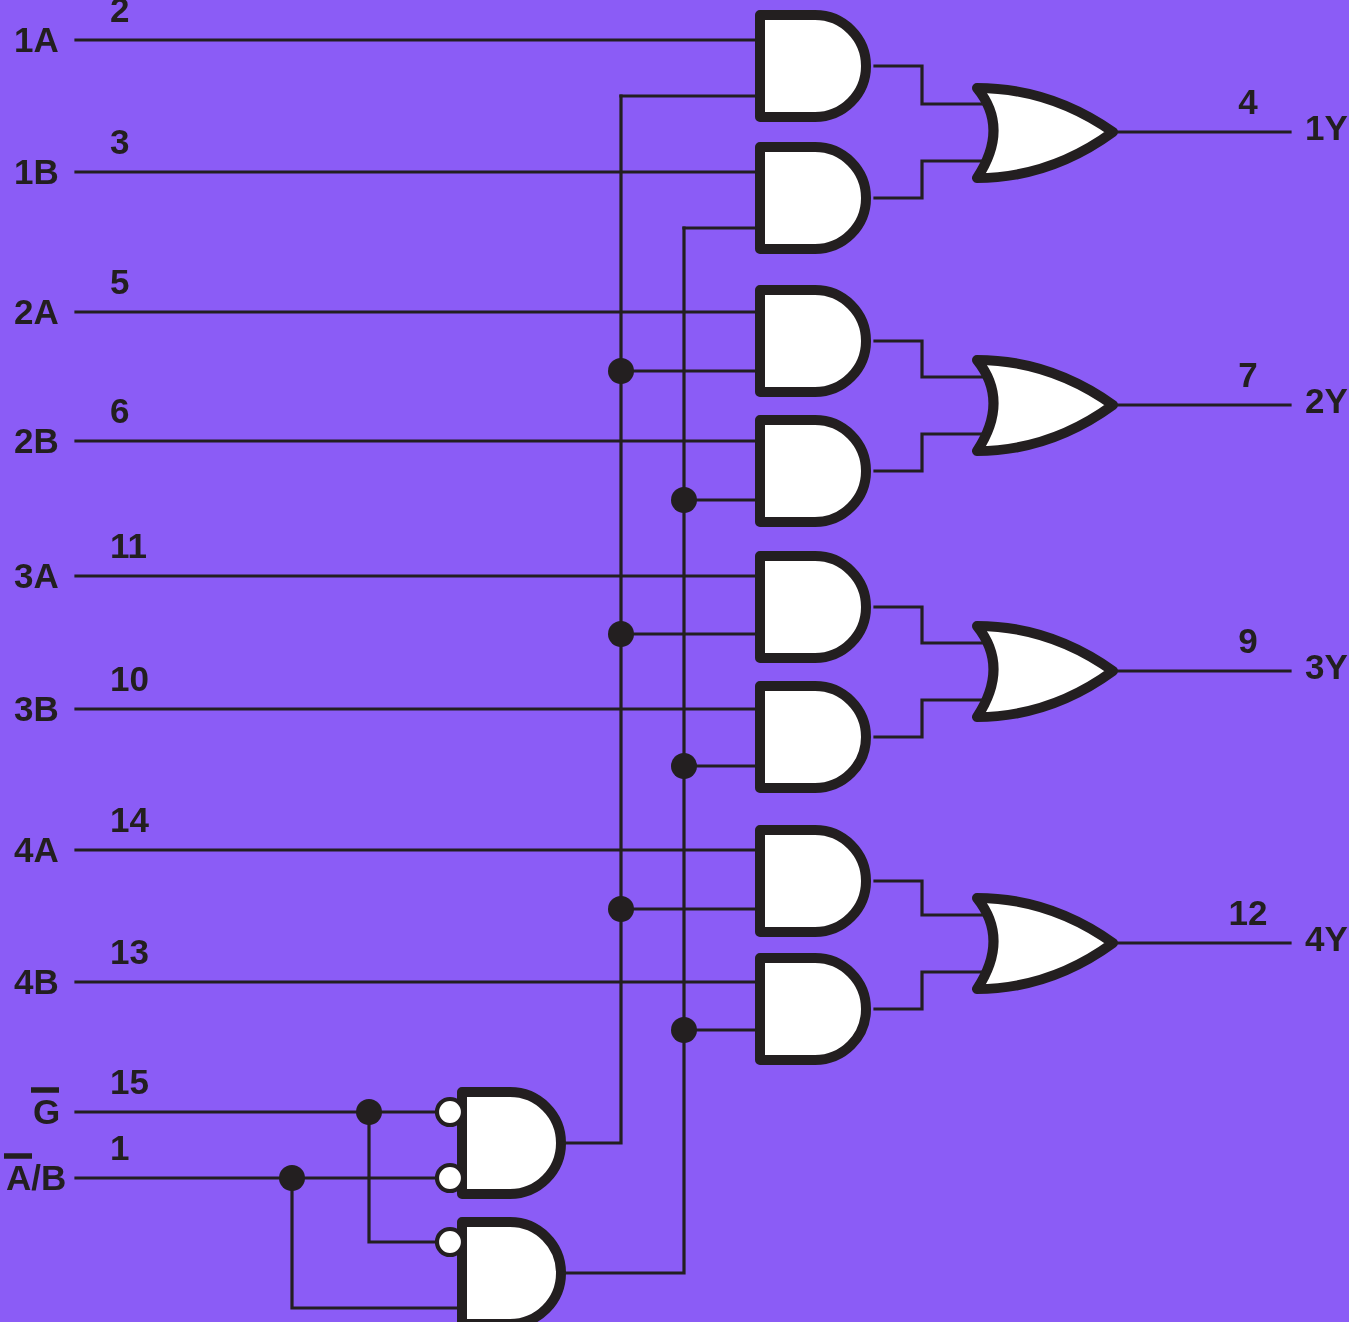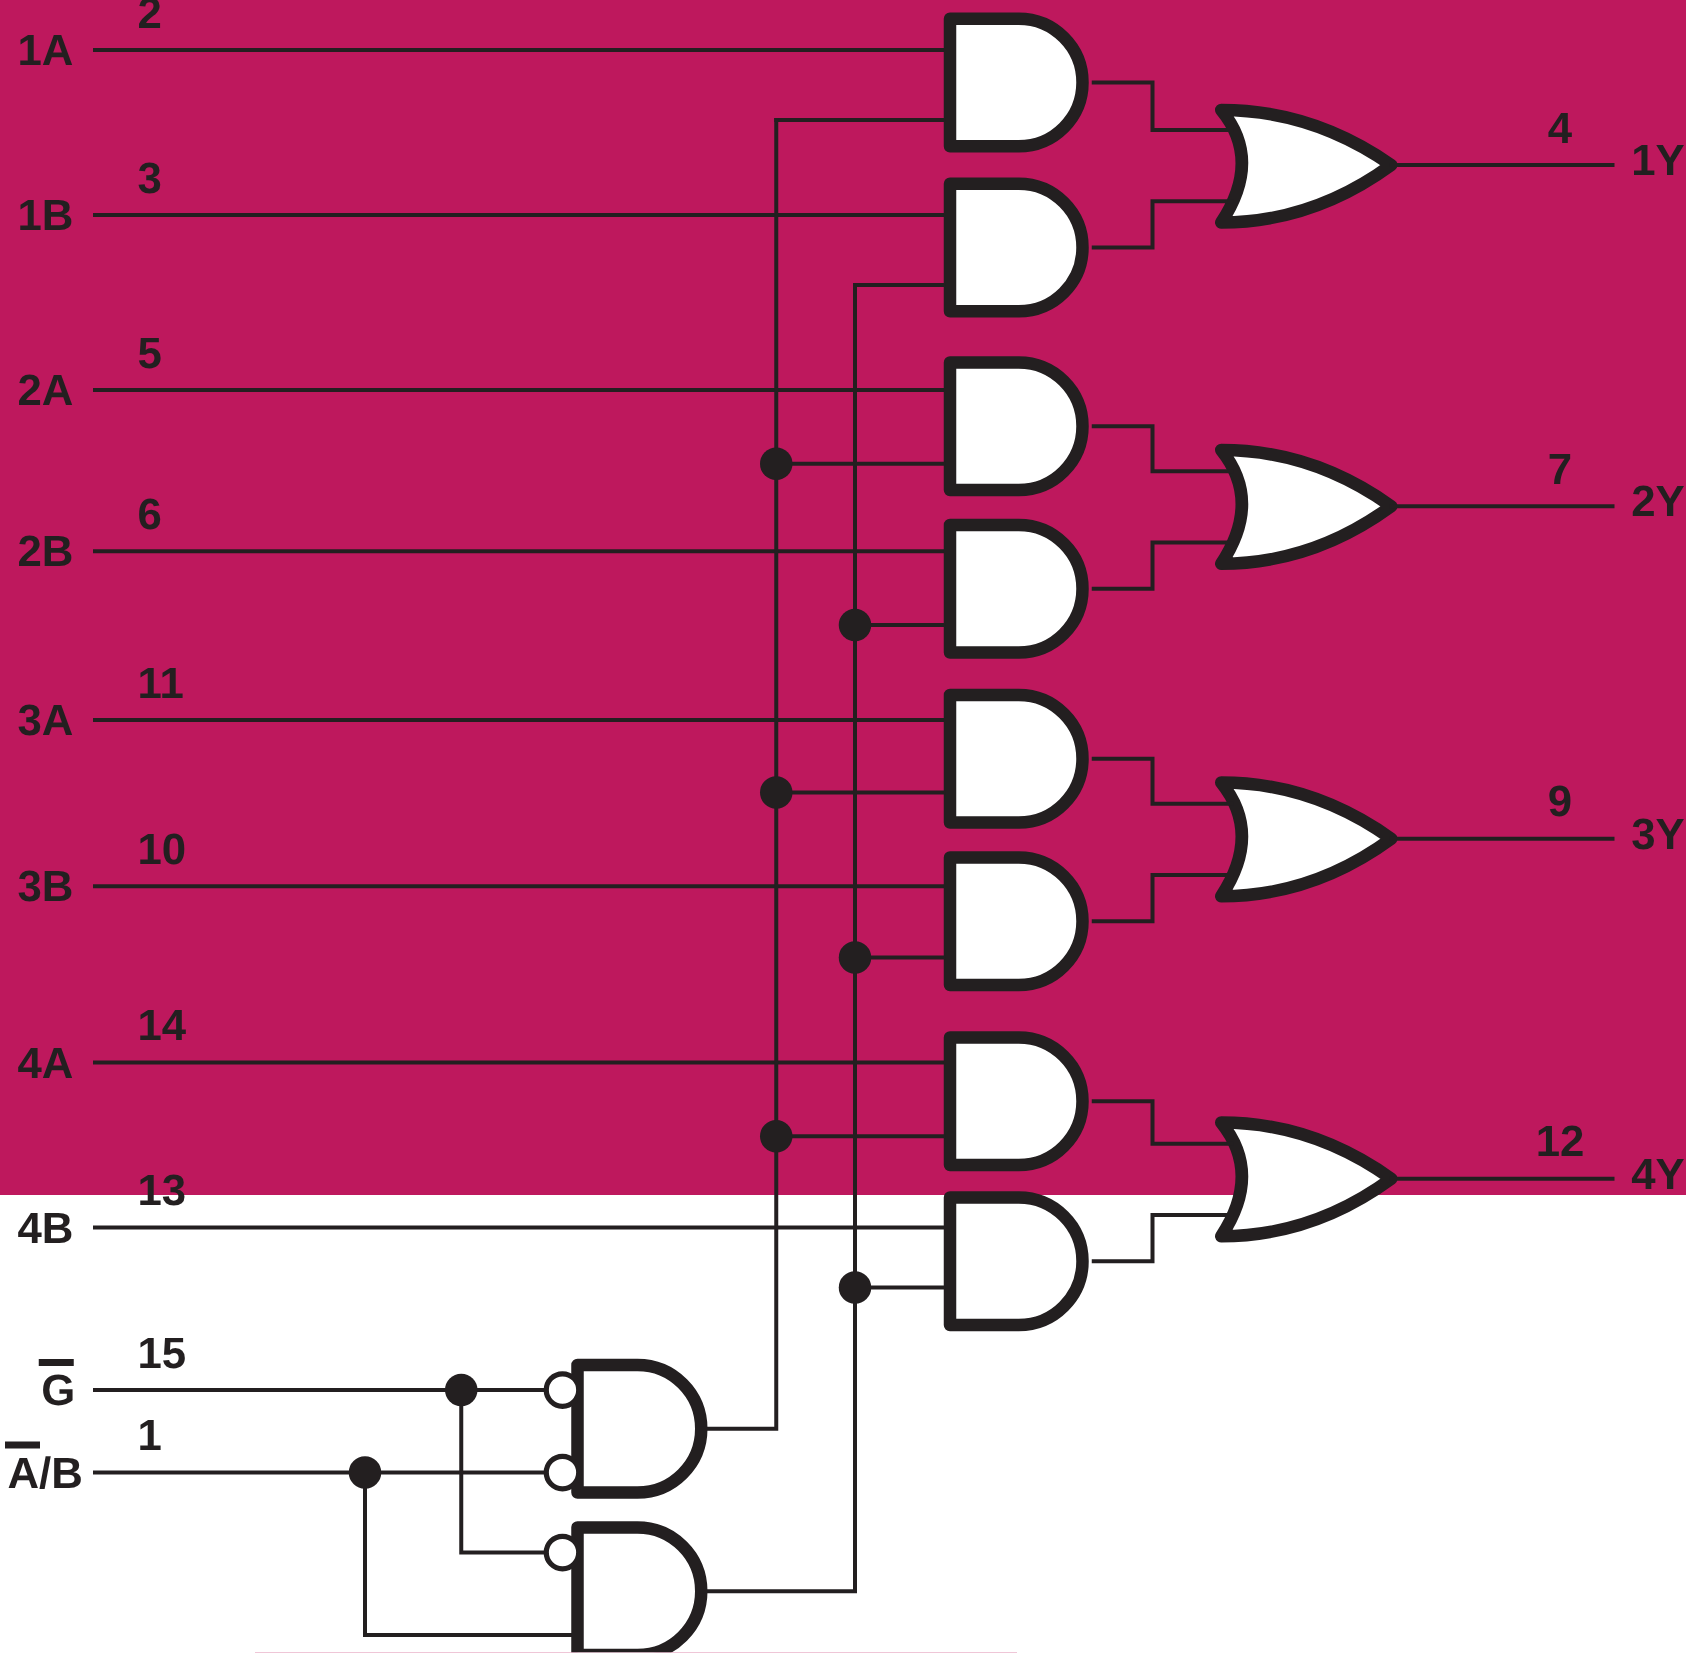--- a/index.html
+++ b/index.html
@@ -9,22 +9,22 @@
   }
   body {
     width: 1349px;
     height: 1322px;
     font-family: "Liberation Sans", sans-serif;
     overflow: hidden;
   }
   #diagram-root {
     position: relative;
     width: 1349px;
-    height: 956px;
-    background: #be185d;
+    height: 1322px;
+    background: #8b5cf6;
   }
   svg.schematic {
     display: block;
     width: 1349px;
     height: 1322px;
   }
   .wire {
     stroke: #231f20;
     stroke-width: 3.2;
     fill: none;

